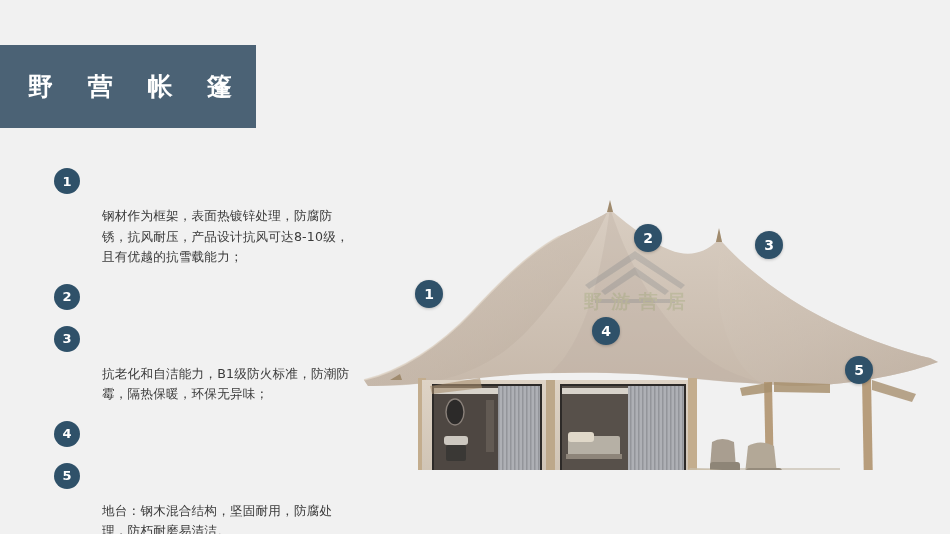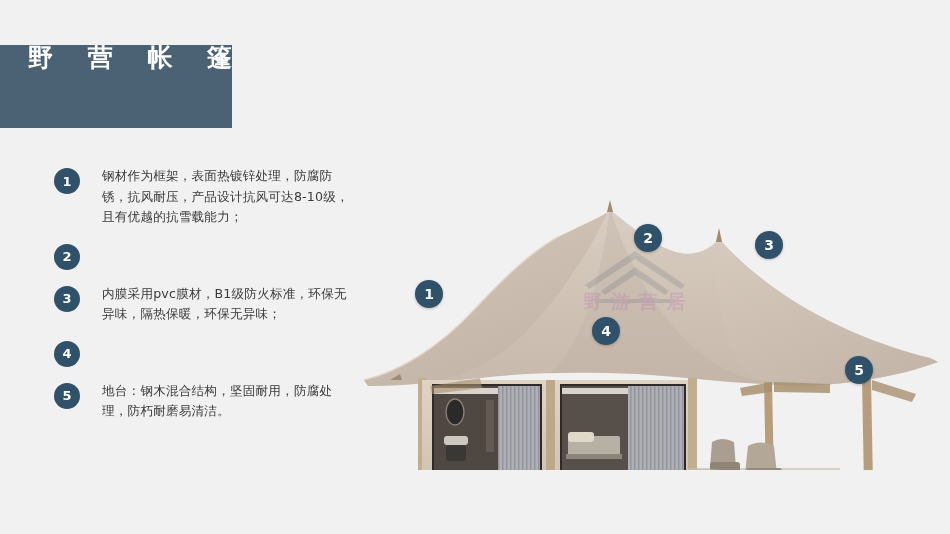--- a/index.html
+++ b/index.html
@@ -20,25 +20,25 @@
     width: 950px; height: 534px;
     background: #f1f1f1;
     overflow: hidden;
   }
 
   
   #title-banner {
     position: absolute;
     left: 0;
     top: 45px;
-    width: 232px;
+    width: 256px;
     height: 83px;
     background: #4b6275;
     display: flex;
-    align-items: flex-start;
+    align-items: center;
   }
   #title-text {
     color: #ffffff;
     font-size: 25px;
     font-weight: bold;
     letter-spacing: 13px;
     padding-left: 28px;
     line-height: 1;
     white-space: nowrap;
   }
@@ -70,20 +70,21 @@
     margin-top: 2px;
   }
   .feature-text {
     margin-left: 22px;
     font-size: 12.6px;
     line-height: 20.5px;
     color: #3a3a3a;
     letter-spacing: 0.2px;
     width: 252px;
     text-align: left;
+    margin-top: 40px;
   }
 
   
   #tent-figure {
     position: absolute;
     left: 360px;
     top: 150px;
     width: 590px;
     height: 320px;
   }
@@ -123,21 +124,21 @@
     pointer-events: none;
   }
   #watermark-text {
     position: absolute;
     left: 0;
     top: 44px;
     width: 140px;
     text-align: center;
     font-size: 19px;
     font-weight: bold;
-    color: #a21caf;
+    color: #4d7c0f;
     letter-spacing: 1px;
   }
 </style>
 </head>
 <body>
 
 <div id="slide">
 
   <div id="title-banner">
     <div id="title-text">野 营 帐 篷</div>
@@ -149,21 +150,21 @@
       <div class="feature-badge">1</div>
       <div class="feature-text">钢材作为框架，表面热镀锌处理，防腐防锈，抗风耐压，产品设计抗风可达8-10级，且有优越的抗雪载能力；</div>
     </div>
 
     <div class="feature-item" style="margin-bottom:14px;">
       <div class="feature-badge">2</div>
     </div>
 
     <div class="feature-item" style="margin-bottom:14px;">
       <div class="feature-badge">3</div>
-      <div class="feature-text">内膜采用pvc膜材，B1级防火标准，环保无异味，隔热保暖，环保无异味；</div>
+      <div class="feature-text">抗老化和自洁能力，B1级防火标准，防潮防霉，隔热保暖，环保无异味；</div>
     </div>
 
     <div class="feature-item" style="margin-bottom:14px;">
       <div class="feature-badge">4</div>
     </div>
 
     <div class="feature-item">
       <div class="feature-badge">5</div>
       <div class="feature-text">地台：钢木混合结构，坚固耐用，防腐处理，防朽耐磨易清洁。</div>
     </div>

